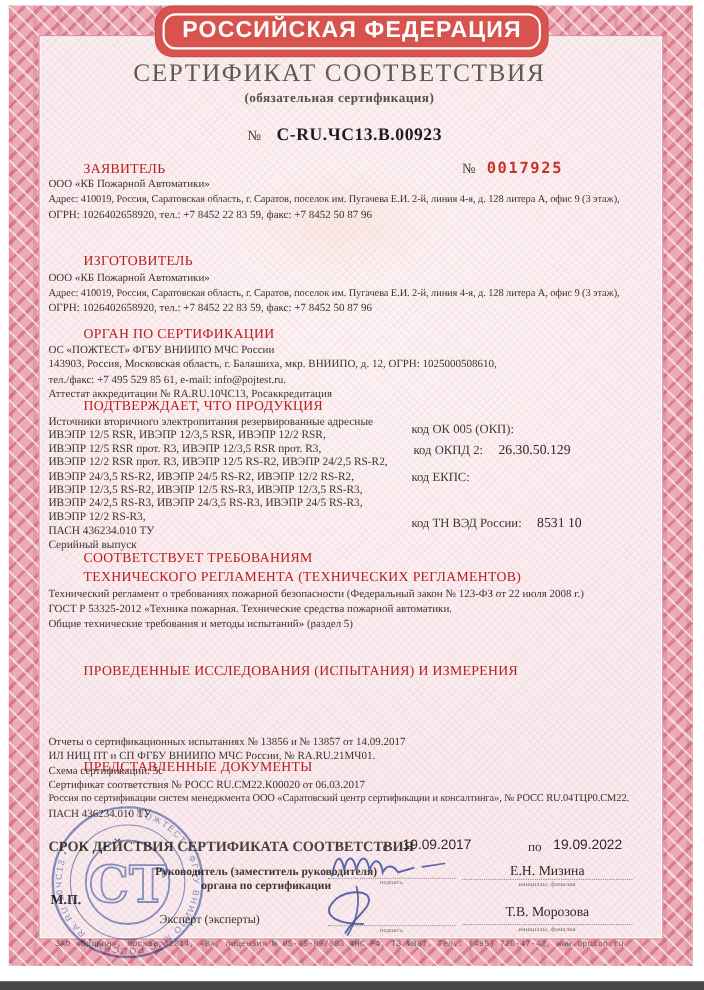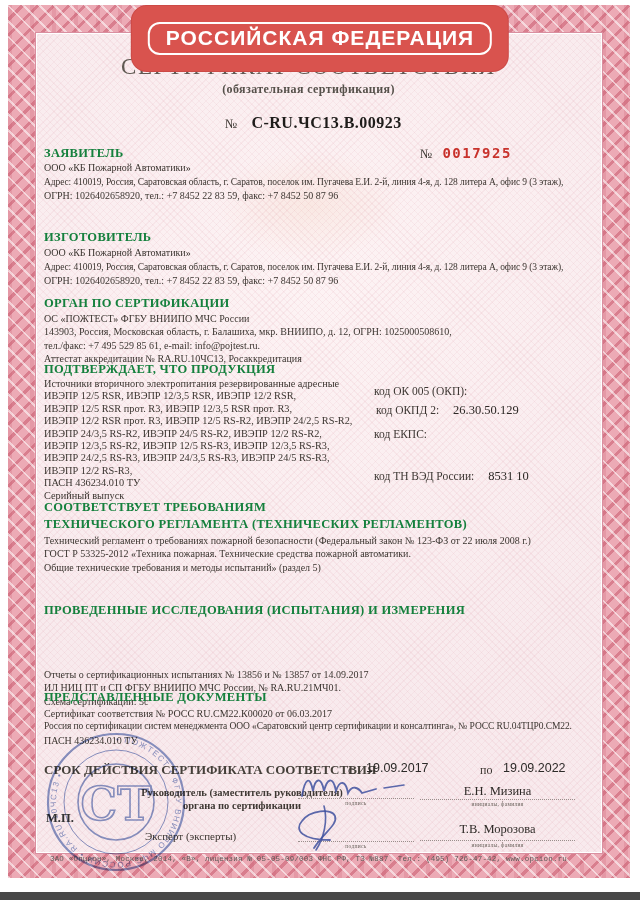--- a/index.html
+++ b/index.html
@@ -16,32 +16,32 @@
   .cert-inner{position:absolute;left:29px;top:29px;right:29px;bottom:26px;
         background:
           repeating-linear-gradient(45deg, rgba(216,140,156,.10) 0 1px, transparent 1px 5px),
           repeating-linear-gradient(-45deg, rgba(216,140,156,.10) 0 1px, transparent 1px 5px),
           radial-gradient(circle at 50% 30%, #fdf3f4 0%, #f8eaed 70%),
           #f8eaed;
         box-shadow:0 0 0 1px #fff, 0 0 0 2px #d98fa0;}
   .bottom-strip{position:absolute;left:0;top:892px;width:640px;height:8px;background:#474747;}
 
   .banner{position:absolute;top:6px;left:50%;transform:translateX(-50%);
-          background:#d9534e;border-radius:15px;padding:16px;box-shadow:0 0 0 1px #cc4a46;z-index:5;}
+          background:#d9534e;border-radius:15px;padding:6px;box-shadow:0 0 0 1px #cc4a46;z-index:5;}
   .banner-in{border:2px solid #ffffff;border-radius:12px;padding:2px 16px 3px;
           font-family:"Liberation Sans",sans-serif;font-weight:bold;font-size:21px;
           letter-spacing:1px;color:#fff;white-space:nowrap;}
 
   .abs{position:absolute;}
   .ctr{left:16px;width:585px;text-align:center;}
   .title{font-size:23px;letter-spacing:1.5px;color:#5f5952;}
   .subtitle{font-size:12px;font-weight:bold;color:#55504a;letter-spacing:.4px;}
   .certno-sym{font-size:13px;color:#3d3833;}
   .certno{font-size:16px;font-weight:bold;color:#1e1c1a;letter-spacing:.5px;}
-  .sec-h{font-size:12.5px;font-weight:bold;color:#15803d;letter-spacing:.3px;white-space:nowrap;}
+  .sec-h{font-size:12.5px;font-weight:normal;color:#b91c1c;letter-spacing:.3px;white-space:nowrap;margin-left:32px;}
   .line{font-size:10px;color:#3b3530;white-space:nowrap;}
   .sm{font-size:9.5px;letter-spacing:-.1px;}
   .blk .line{line-height:14px;}
   .blk4 .line{line-height:13.4px;}
   .blk3 .line{line-height:13.3px;}
   .prod .line{font-size:10.3px;line-height:12.4px;}
   .serial-sym{font-size:13px;color:#3d3833;}
   .serial{font-family:"DejaVu Sans Mono",monospace;font-size:14px;font-weight:bold;
           color:#c8322c;letter-spacing:1.5px;}
   .code-label{font-size:11.5px;color:#3d3733;white-space:nowrap;}

